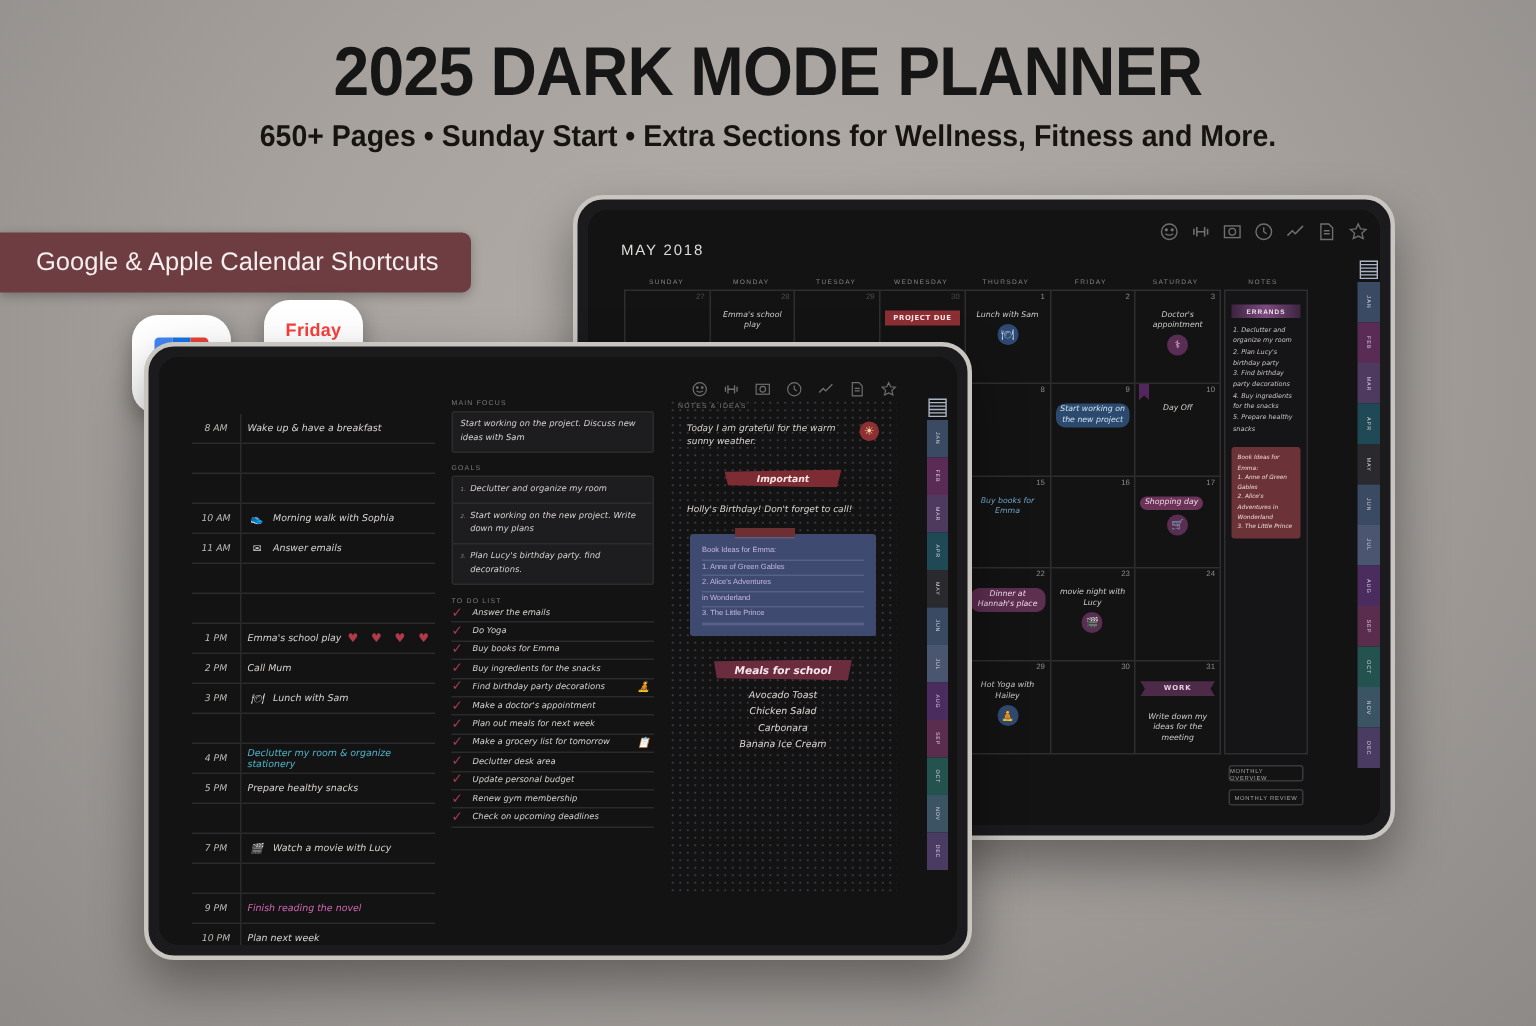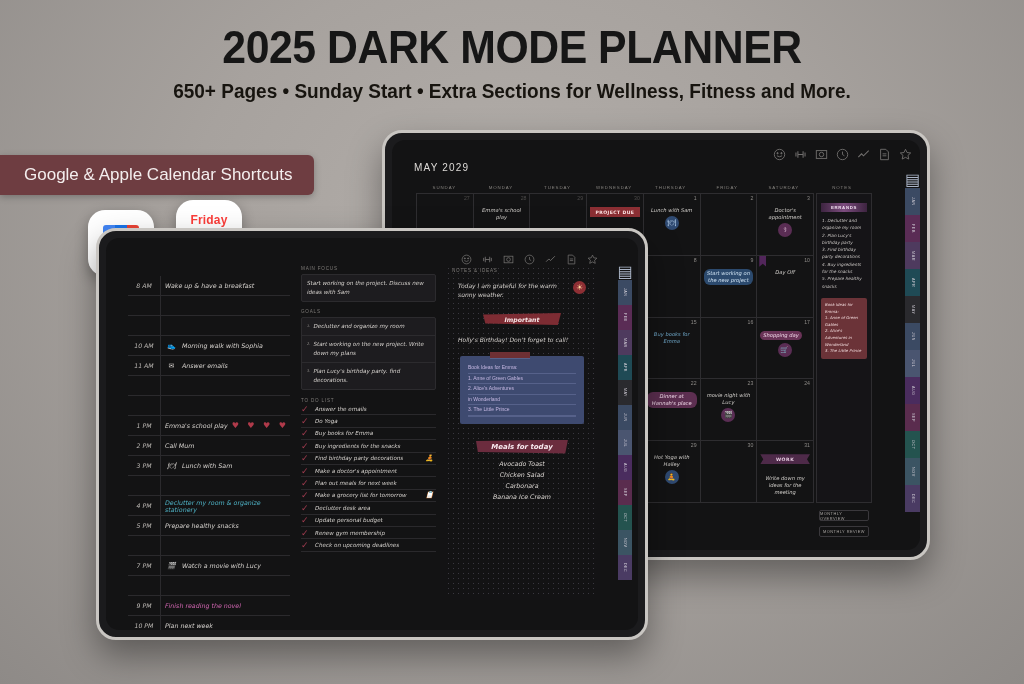--- a/index.html
+++ b/index.html
@@ -176,21 +176,21 @@
     <text x="22" y="27" font-family="Liberation Sans, sans-serif" font-size="13" font-weight="700" fill="#4285f4" text-anchor="middle">31</text>
   </svg>
 </div>
 <div class="appicon" id="acal">
   <div class="acal-day">Friday</div>
   <div class="acal-num">29</div>
 </div>
 
 <div class="tablet back">
   <div class="screen">
-    <div class="month-title">MAY 2029</div>
+    <div class="month-title">MAY 2018</div>
     <div class="toolbar" id="mtoolbar">
         <span class="tb-ic">
           <svg viewBox="0 0 20 20" fill="none" stroke="currentColor" stroke-width="1.4">
             <circle cx="10" cy="10" r="8"></circle>
             <circle cx="7" cy="8" r="1" fill="currentColor"></circle>
             <circle cx="13" cy="8" r="1" fill="currentColor"></circle>
             <path d="M6 12q4 3 8 0"></path>
           </svg>
         </span>
         <span class="tb-ic">
@@ -682,21 +682,21 @@
       <div class="bluecard">
         <div class="bc-tag"></div>
         <div id="bcard">
             <div>Book Ideas for Emma:</div>
             <div>1. Anne of Green Gables</div>
             <div>2. Alice's Adventures</div>
             <div>in Wonderland</div>
             <div>3. The Little Prince</div>
           </div>
       </div>
-      <div class="meal-rib hand">Meals for today</div>
+      <div class="meal-rib hand">Meals for school</div>
       <div class="hand" id="meals">
           <div class="meal">Avocado Toast</div>
           <div class="meal">Chicken Salad</div>
           <div class="meal">Carbonara</div>
           <div class="meal">Banana Ice Cream</div>
         </div>
     </div>
 
     <div class="ftabs" id="ftabs">
         <div class="tabtop">▤</div>

